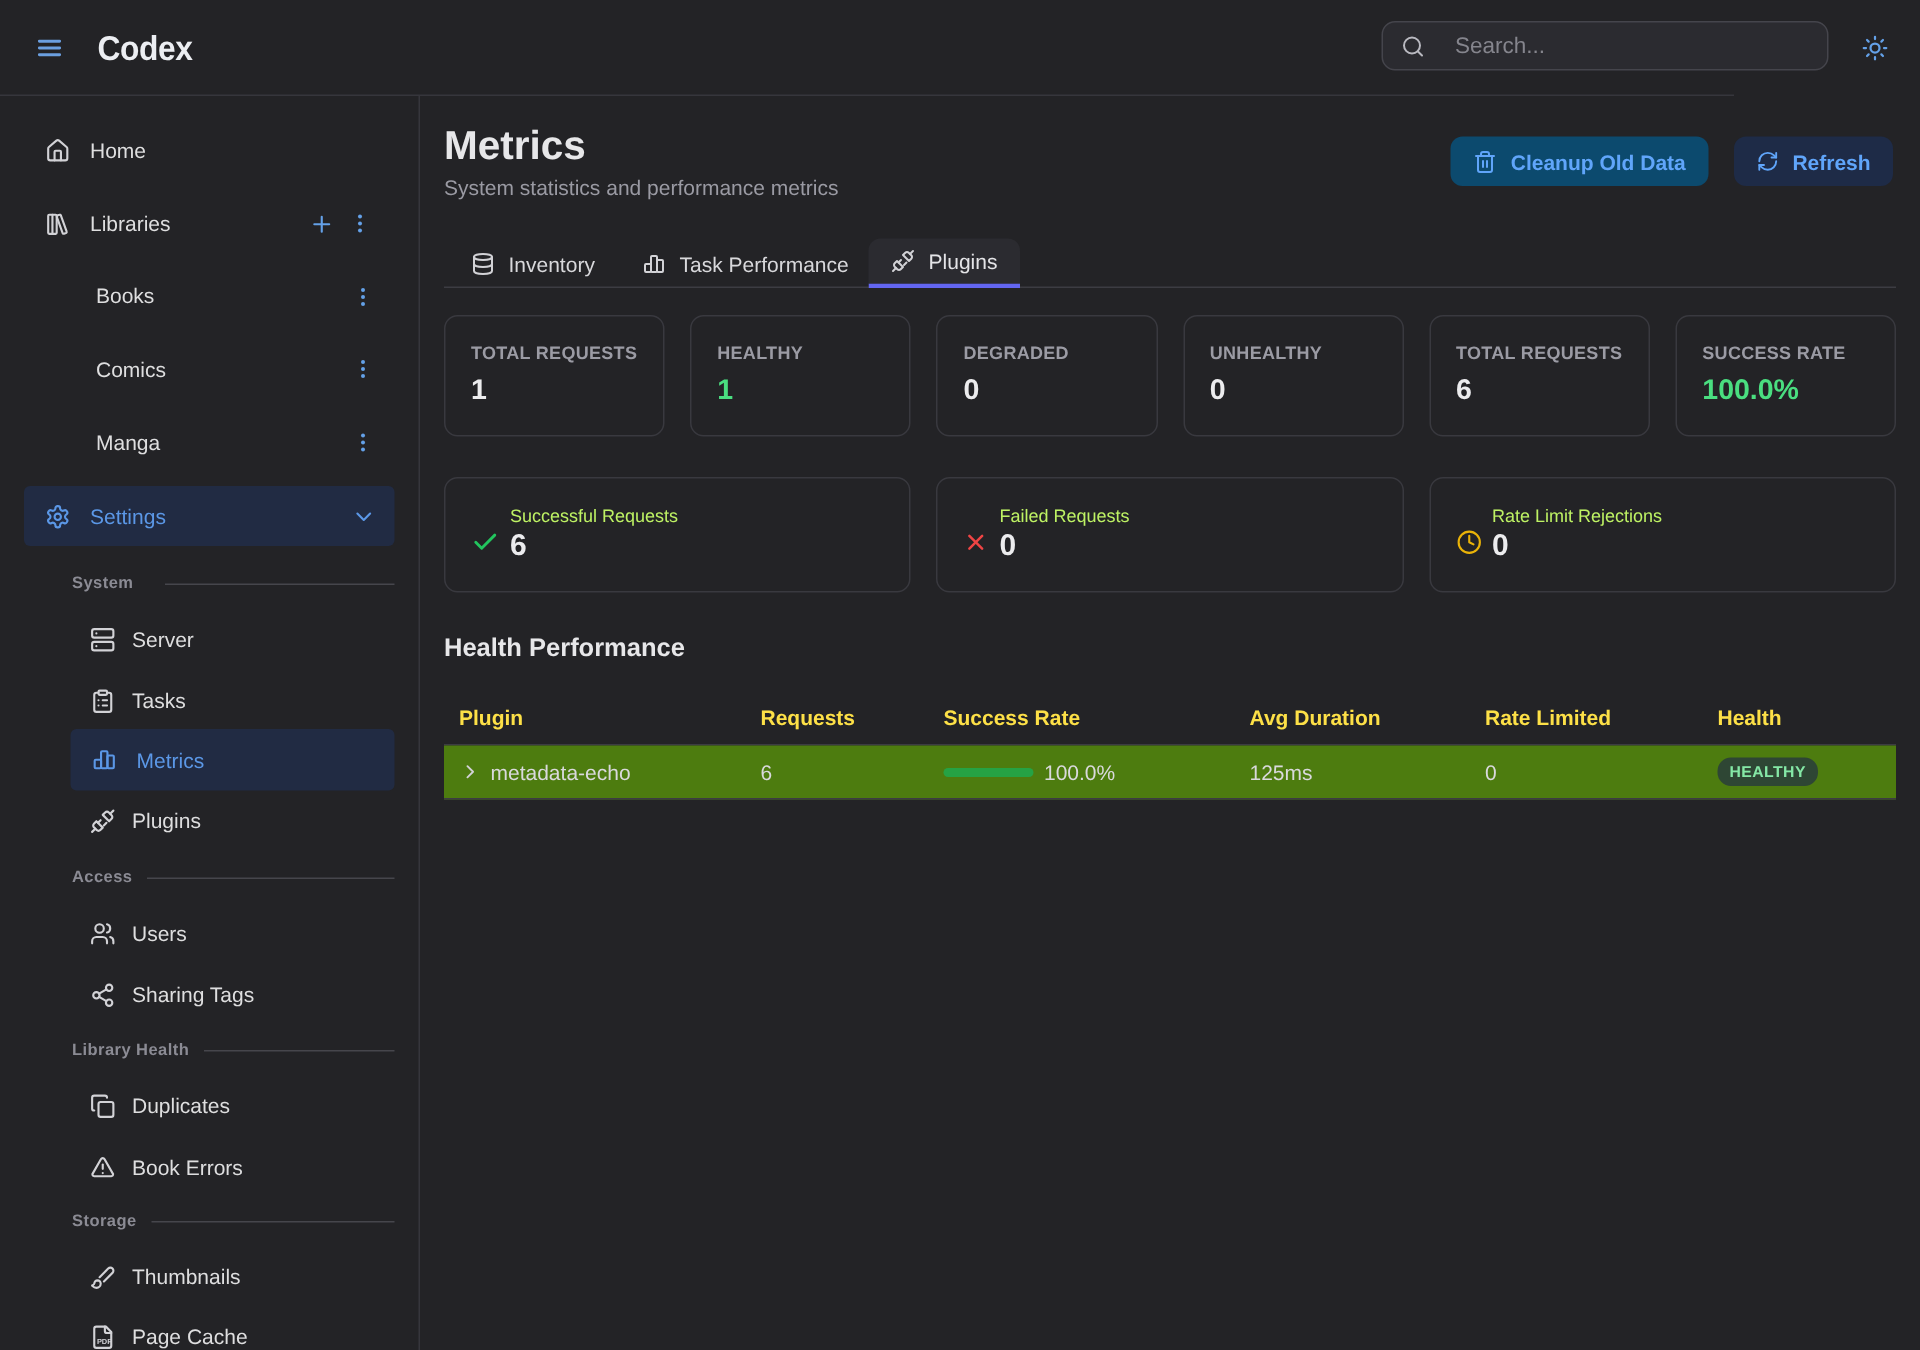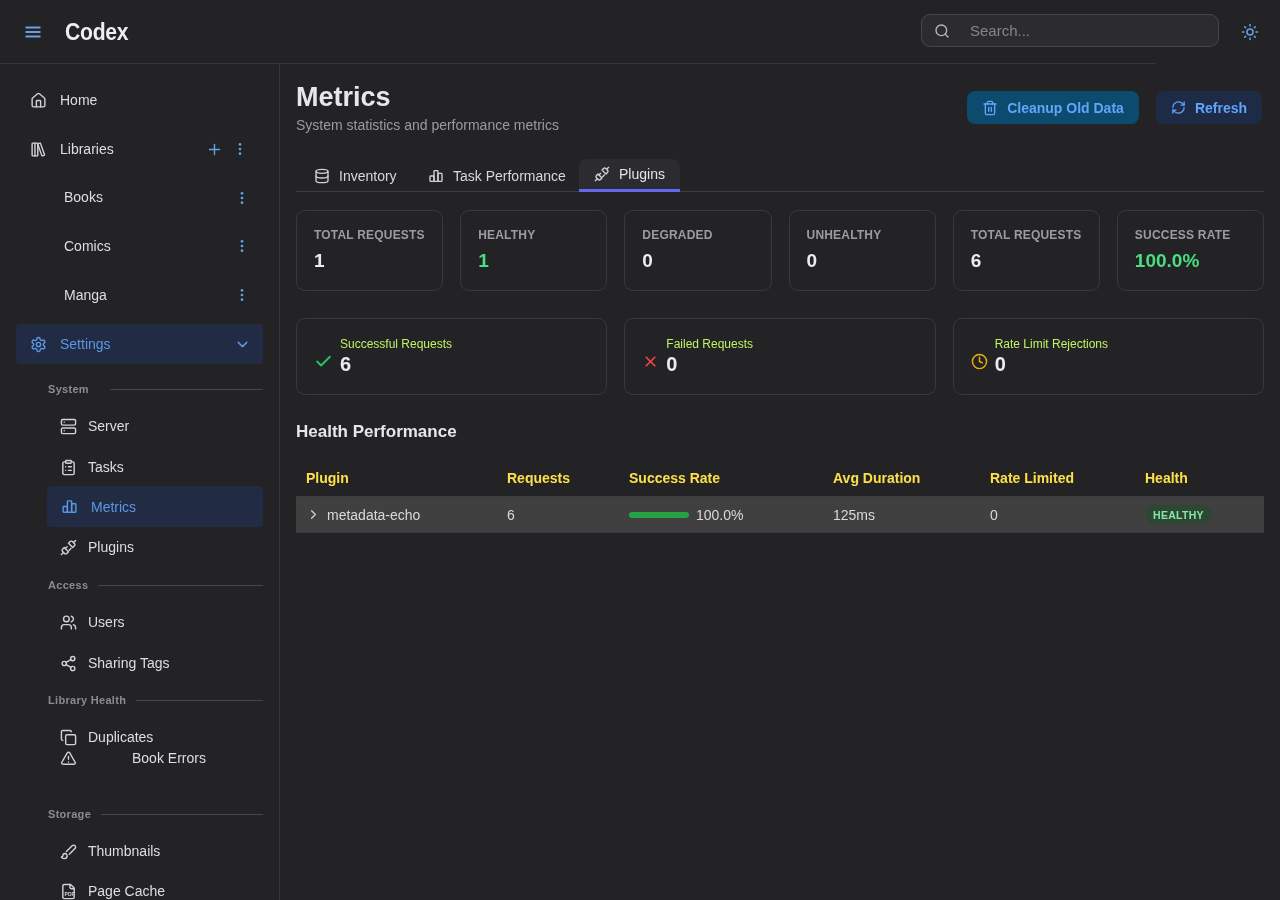--- a/index.html
+++ b/index.html
@@ -66,21 +66,21 @@
   .trow { position:absolute; width:968px; display:flex; align-items:center; }
   .th { font-weight:bold; font-size:14px; color:#fde047; }
   .td { font-size:14px; color:#d9d9dc; }
   .c1 { position:absolute; left:10px; }
   .c2 { position:absolute; left:211px; }
   .c3 { position:absolute; left:333px; }
   .c4 { position:absolute; left:537px; }
   .c5 { position:absolute; left:694px; }
   .c6 { position:absolute; left:849px; }
   #thead { top:0; height:37px; border-bottom:1px solid #3c3c42; }
-  #trow1 { top:37px; height:36px; background:#404040; border-bottom:1px solid #3c3c42; }
+  #trow1 { top:37px; height:36px; background:#4d7c0f; border-bottom:1px solid #3c3c42; }
   .chev { color:#d2d2d6; margin-right:6px; }
   .pbar { display:inline-block; width:60px; height:6px; border-radius:3px; background:#26a244; vertical-align:middle; }
   .badge { display:inline-block; background:#2e4634; color:#85e8a6; font-size:10.5px; font-weight:bold; letter-spacing:0.3px; padding:3.5px 8px; border-radius:9px; }
 </style>
 </head>
 <body>
 
 <div id="topbar">
   <div id="burger">
     <svg width="18" height="18" viewBox="0 0 24 24" fill="none" stroke="currentColor" stroke-width="2.6" stroke-linecap="round">
@@ -257,21 +257,21 @@
       <span class="rule"></span>
     </div>
 
   <div class="nav-item sub" style="left:60px; top:655px;">
     <svg class="ic" width="17" height="17" viewBox="0 0 24 24" fill="none" stroke="currentColor" stroke-width="2" stroke-linecap="round" stroke-linejoin="round">
         <rect width="14" height="14" x="8" y="8" rx="2" ry="2"></rect>
         <path d="M4 16c-1.1 0-2-.9-2-2V4c0-1.1.9-2 2-2h10c1.1 0 2 .9 2 2"></path>
       </svg>
     <span class="lbl">Duplicates</span>
   </div>
-  <div class="nav-item sub" style="left:60px; top:676px;gap:44px;">
+  <div class="nav-item sub" style="left:60px; top:696px;">
     <svg class="ic" width="17" height="17" viewBox="0 0 24 24" fill="none" stroke="currentColor" stroke-width="2" stroke-linecap="round" stroke-linejoin="round">
         <path d="m21.73 18-8-14a2 2 0 0 0-3.48 0l-8 14A2 2 0 0 0 4 20h16a2 2 0 0 0 1.73-2Z"></path>
         <path d="M12 9v4"></path>
         <path d="M12 17h.01"></path>
       </svg>
     <span class="lbl">Book Errors</span>
   </div>
 
   <div class="sec-hdr" style="top:744px;">
       <span>Storage</span>

